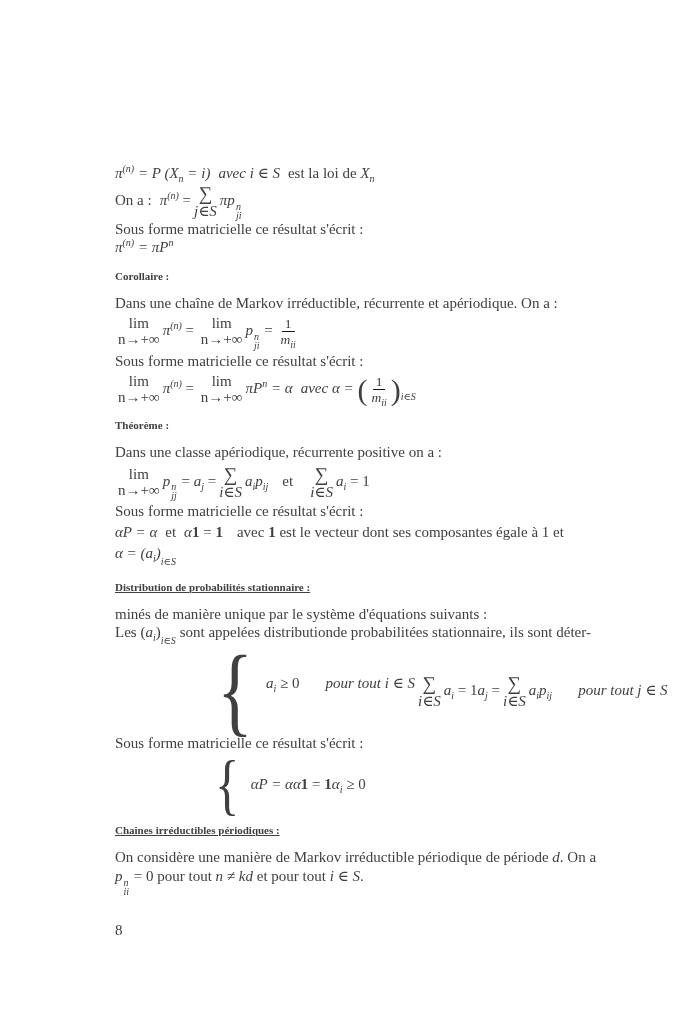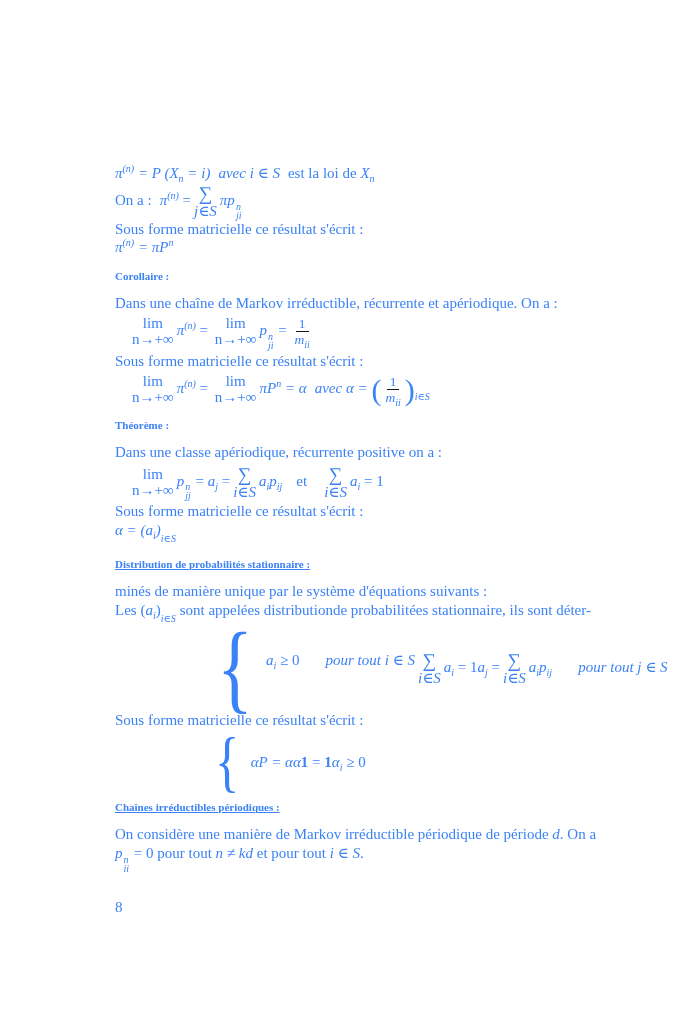--- a/index.html
+++ b/index.html
@@ -1,16 +1,16 @@
 <!DOCTYPE html>
 <html><head>
 <meta charset="utf-8">
 <style>
   html,body{margin:0;padding:0;background:#ffffff;}
-  .page{width:700px;height:1028px;position:relative;background:#ffffff;color:#3b82f6;
+  .page{width:700px;height:1028px;position:relative;background:#ffffff;color:#404040;
         font-family:"Liberation Serif","DejaVu Serif",serif;font-size:15px;overflow:hidden;}
   .content{position:absolute;left:115px;top:164px;width:492px;}
   .par{line-height:1.18;margin:1px 0;}
   .nw{white-space:nowrap;}
   .ind{margin-left:18px;}
   .i{font-style:italic;}
   .b{font-weight:bold;}
   .hd{font-weight:bold;margin:13px 0;font-size:11px;}
   .hd .u{text-decoration:underline;}
   sup,sub{font-size:10px;line-height:0;}
@@ -26,21 +26,21 @@
   .frac{display:inline-flex;flex-direction:column;align-items:center;vertical-align:middle;
         line-height:1.15;font-size:13.5px;margin:0 2px;}
   .frac .fn{border-bottom:1px solid #161616;padding:0 3px;}
   .frac .fd{padding:0 2px;}
   .bigp{font-size:30px;font-weight:400;vertical-align:middle;line-height:0;}
   .outsub{font-size:10px;font-style:italic;vertical-align:-7px;}
   .g8{display:inline-block;width:8px;}
   .g14{display:inline-block;width:14px;}
   .g28{display:inline-block;width:26px;}
   .center{text-align:left;}
-  .fline{margin:3px 14px;}
+  .fline{margin:3px 0;}
   .sys{display:flex;align-items:center;margin:5px 0 5px 96px;}
   .brace{display:inline-block;line-height:0.78;margin-right:7px;font-weight:400;
          transform:scaleX(0.75);transform-origin:center;}
   .brace1{font-size:100px;}
   .brace2{font-size:68px;}
   .rows{display:flex;flex-direction:row;}
   .rows>div{line-height:1.22;margin:1px 0;}
   .pg{margin-top:26px;}
 </style>
 </head>
@@ -107,20 +107,21 @@
         </span><span> = </span><span class="i">a</span><sub class="i">j</sub><span> =</span><span class="stack">
           <span class="sumtop">∑</span>
           <span class="under i">i∈S</span>
         </span><span class="i">a</span><sub class="i">i</sub><span class="i">p</span><sub class="i">ij</sub><span class="g14"></span><span>et</span><span class="g14"></span><span class="stack">
           <span class="sumtop">∑</span>
           <span class="under i">i∈S</span>
         </span><span class="i">a</span><sub class="i">i</sub><span> = 1</span></div>
 
     <div class="par nw"><span>Sous forme matricielle ce résultat s'écrit :</span></div>
 
+    <div class="par fline ind nw"><span class="i">αP = α</span><span class="g8"></span><span>et</span><span class="g8"></span><span class="i">α</span><span class="b">1</span><span> = </span><span class="b">1</span><span class="g14"></span><span>avec </span><span class="b">1</span><span> est le vecteur dont ses composantes égale à 1 et</span></div>
 
     <div class="par nw"><span class="i">α = (a</span><sub class="i">i</sub><span class="i">)</span><span class="outsub">i∈S</span></div>
 
     <div class="hd"><span class="u">Distribution de probabilités stationnaire :</span></div>
 
     <div class="par nw"><span>minés de manière unique par le système d'équations suivants :</span></div>
 
     <div class="par nw"><span>Les (</span><span class="i">a</span><sub class="i">i</sub><span>)</span><span class="outsub">i∈S</span><span> sont appelées distributionde probabilitées stationnaire, ils sont déter-</span></div>
 
     <div class="sys">

